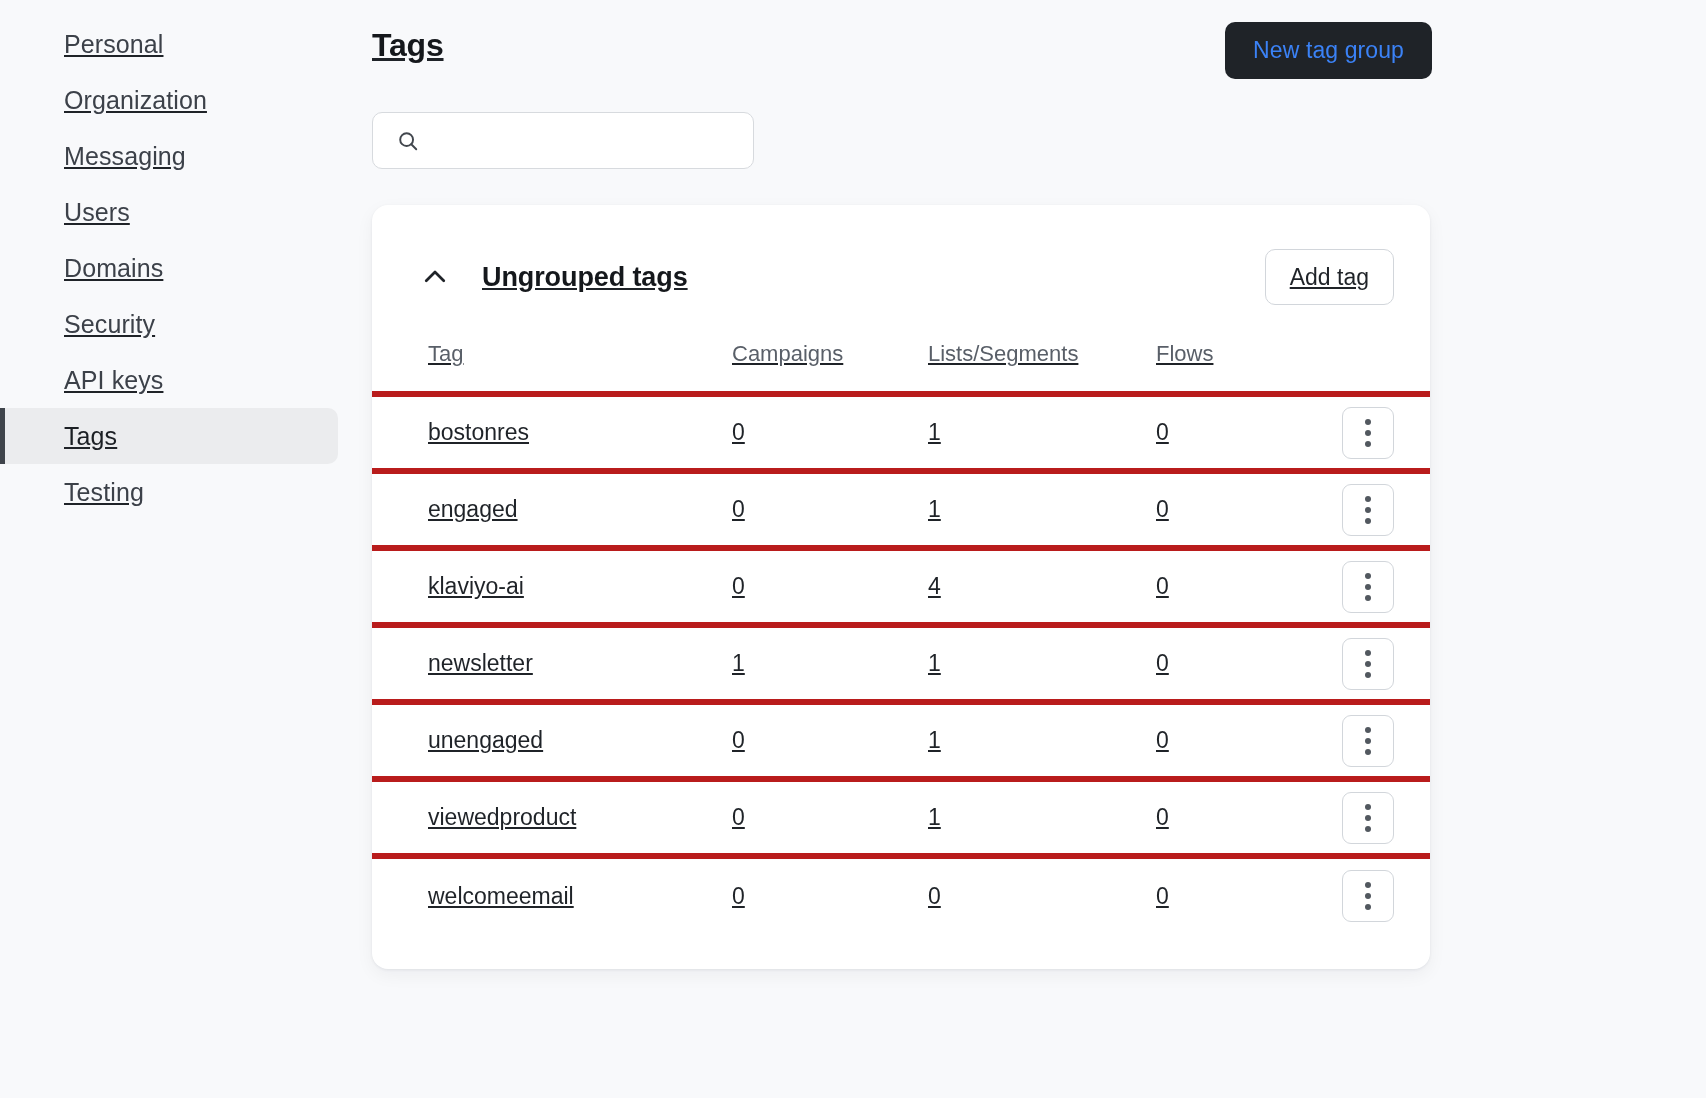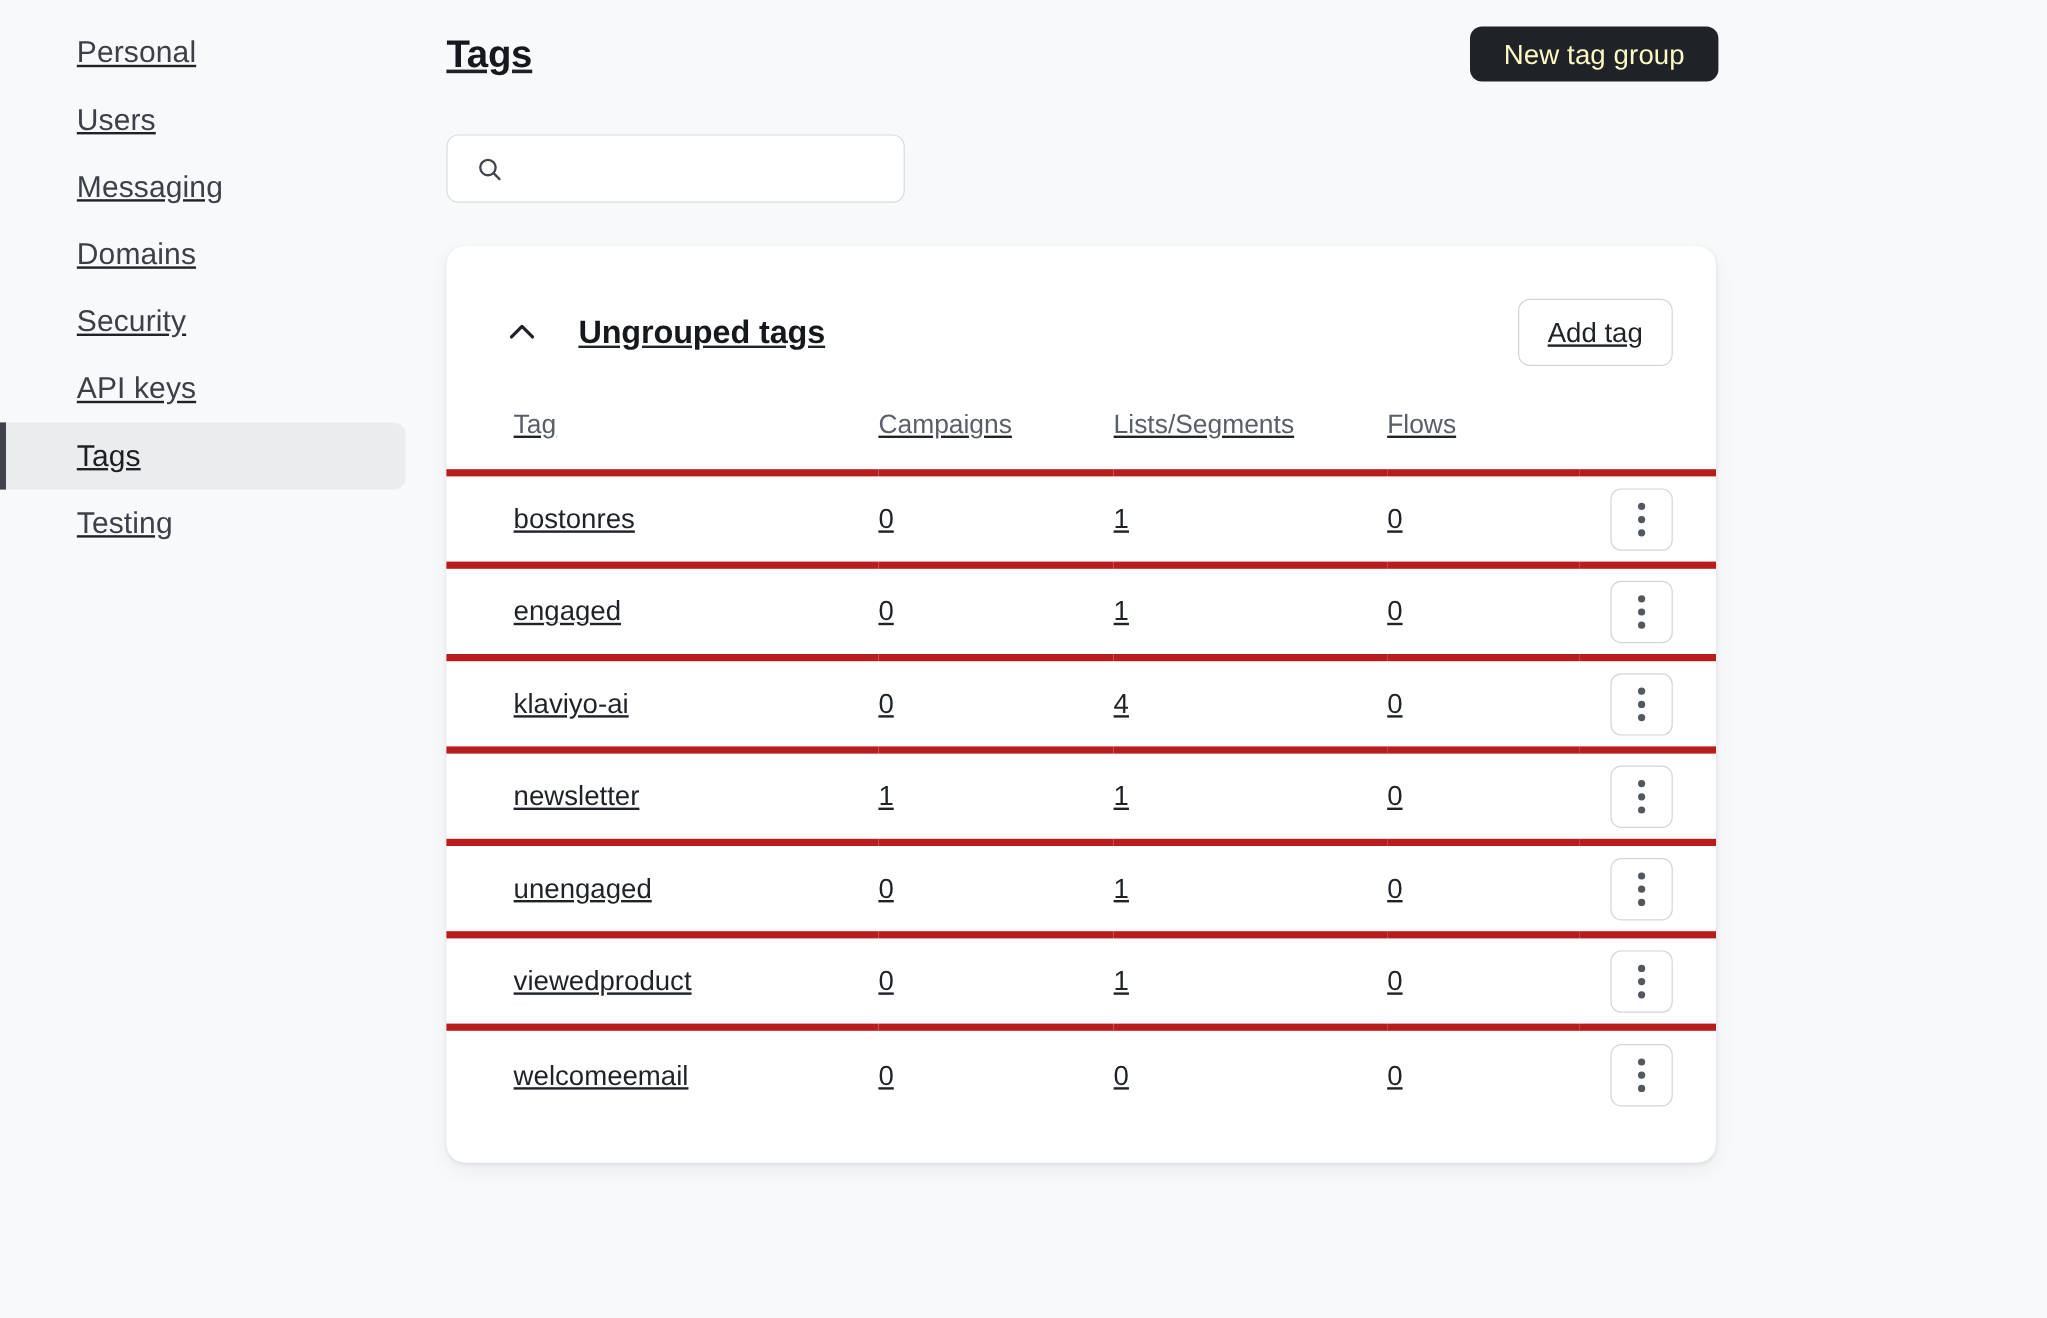--- a/index.html
+++ b/index.html
@@ -93,27 +93,27 @@
     color: #15181c;
     letter-spacing: -0.2px;
     line-height: 1.2;
   }
 
   .btn-primary {
     position: absolute;
     top: 22px;
     right: 274px;
     background: #1f2328;
-    color: #fef9c3;
+    color: #3b82f6;
     border: none;
     border-radius: 10px;
     font-size: 23px;
     font-family: inherit;
     padding: 0 28px;
-    height: 46px;
+    height: 57px;
     cursor: pointer;
     letter-spacing: 0.1px;
   }
 
   
   .search-wrap {
     margin-top: 48px;
   }
 
   .search-box {
@@ -274,24 +274,27 @@
 <body>
 
 <div class="app">
 
   <nav class="sidebar">
     <ul class="nav-list" id="nav-list">
         <li class="nav-item">
           <span>Personal</span>
         </li>
         <li class="nav-item">
+          <span>Organization</span>
+        </li>
+        <li class="nav-item">
+          <span>Messaging</span>
+        </li>
+        <li class="nav-item">
           <span>Users</span>
-        </li>
-        <li class="nav-item">
-          <span>Messaging</span>
         </li>
         <li class="nav-item">
           <span>Domains</span>
         </li>
         <li class="nav-item">
           <span>Security</span>
         </li>
         <li class="nav-item">
           <span>API keys</span>
         </li>

